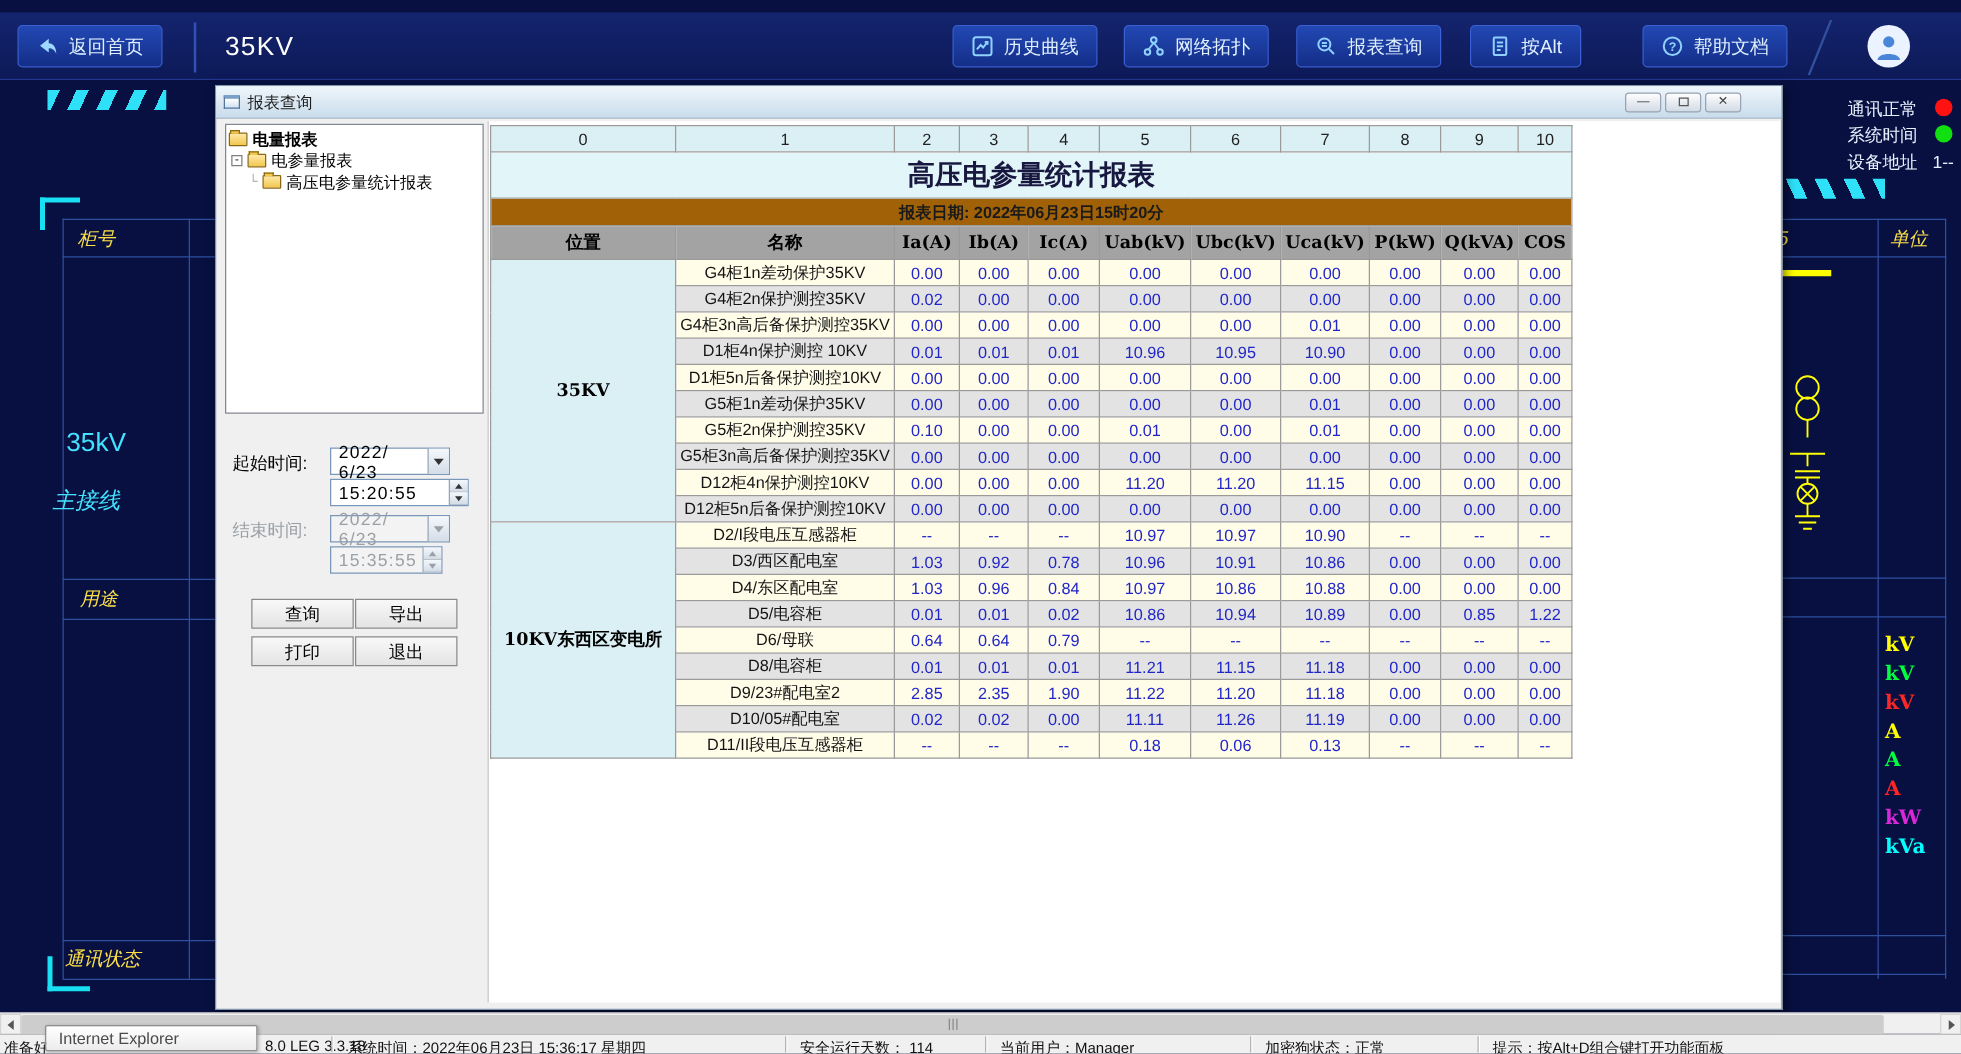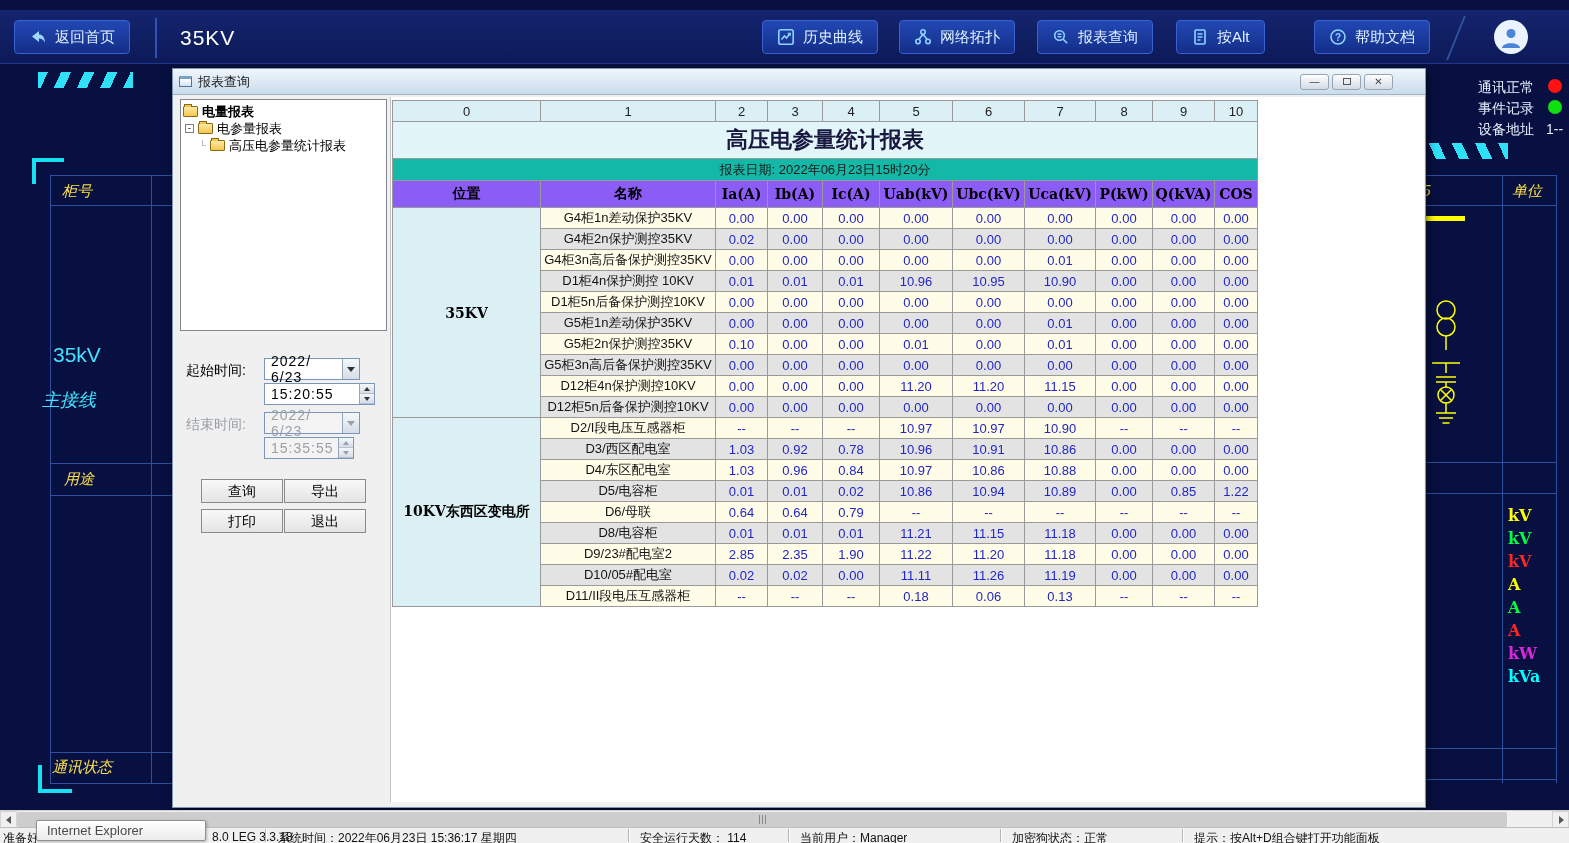--- a/index.html
+++ b/index.html
@@ -72,22 +72,22 @@
   .combo.disabled .tri-down, .combo.disabled .tri-up-s { border-top-color:#9aa0a6; border-bottom-color:#9aa0a6; }
   .combo.disabled .tri-down-s { border-top-color:#9aa0a6; }
   .dlg-btn { position:absolute; width:82px; height:24px; background:linear-gradient(#f8f8f8,#e4e4e4); border:1px solid #8a8a8a; font-size:14px; color:#000; text-align:center; line-height:22px; cursor:pointer; }
 
   
   #table-panel { position:absolute; left:217px; top:28px; width:1034px; height:705px; background:#fff; border-left:1px solid #c4c4c4; }
   #report-table { border-collapse:collapse; table-layout:fixed; width:866px; margin-left:1px; margin-top:3px; }
   #report-table td { border:1px solid #9a9a9a; overflow:hidden; white-space:nowrap; text-align:center; }
   .colnum { height:21px; background:#daf0f4; font-size:13px; color:#222; }
   .rtitle { height:37px; background:#e2f5f8; font-size:22px; font-weight:bold; color:#17173f; font-family:"DejaVu Serif",serif; }
-  .rdate { height:22px; background:#14b8a6; font-size:13px; color:#1a1a1a; }
-  .hcell { height:27px; background:#8b5cf6; font-size:14px; font-weight:bold; color:#000; font-family:"DejaVu Serif",serif; }
+  .rdate { height:22px; background:#a16207; font-size:13px; color:#1a1a1a;font-weight:bold; }
+  .hcell { height:27px; background:#a3a3a3; font-size:14px; font-weight:bold; color:#000; font-family:"DejaVu Serif",serif; }
   .data-row td { height:21px; font-size:13px; }
   .data-row.odd td { background:#fffce8; }
   .data-row.even td { background:#e3e3e3; }
   #report-table td.group-cell { background:#daf0f4; font-weight:bold; font-size:14px; color:#000; font-family:"DejaVu Serif",serif; }
   .name-cell { color:#141414; }
   .val-cell { color:#2126c8; }
 
   
   #hscroll { left:0; top:810px; width:1569px; height:17px; background:#f0f0f0; border-top:1px solid #cfcfcf; }
   .scroll-arrow { position:absolute; top:0; width:17px; height:17px; background:#f0f0f0; border:1px solid #d4d4d4; display:flex; align-items:center; justify-content:center; }
@@ -179,21 +179,21 @@
   <span class="abs cyan-label" style="left:53px;top:343px;font-size:21px">35kV</span>
   <span class="abs cyan-label scada-label" style="left:42px;top:388px;color:#45e2ff;font-size:18px">主接线</span>
   <span class="abs scada-label" style="left:64px;top:470px">用途</span>
   <span class="abs scada-label" style="left:52px;top:758px">通讯状态</span>
 
   <div class="legend-row" style="top:79px">
       <span>通讯正常</span>
     </div>
   <div class="legend-dot" style="top: 79px; background: rgb(255, 18, 18);"></div>
   <div class="legend-row" style="top:100px">
-      <span>事件记录</span>
+      <span>系统时间</span>
     </div>
   <div class="legend-dot" style="top: 100px; background: rgb(16, 224, 16);"></div>
   <div class="legend-row" style="top:121px">
       <span>设备地址</span>
     </div>
   <span class="abs" style="left:1546px;top:121px;color:#e8f0ff;font-size:14px">1--</span>
   <div class="abs stripes" style="left:1428px;top:143px;width:80px;height:16px;transform:scaleX(-1)"></div>
 
   <div class="abs gline" style="left:1418px;top:175px;width:139px;height:1px"></div>
   <div class="abs gline" style="left:1418px;top:205px;width:139px;height:1px"></div>

